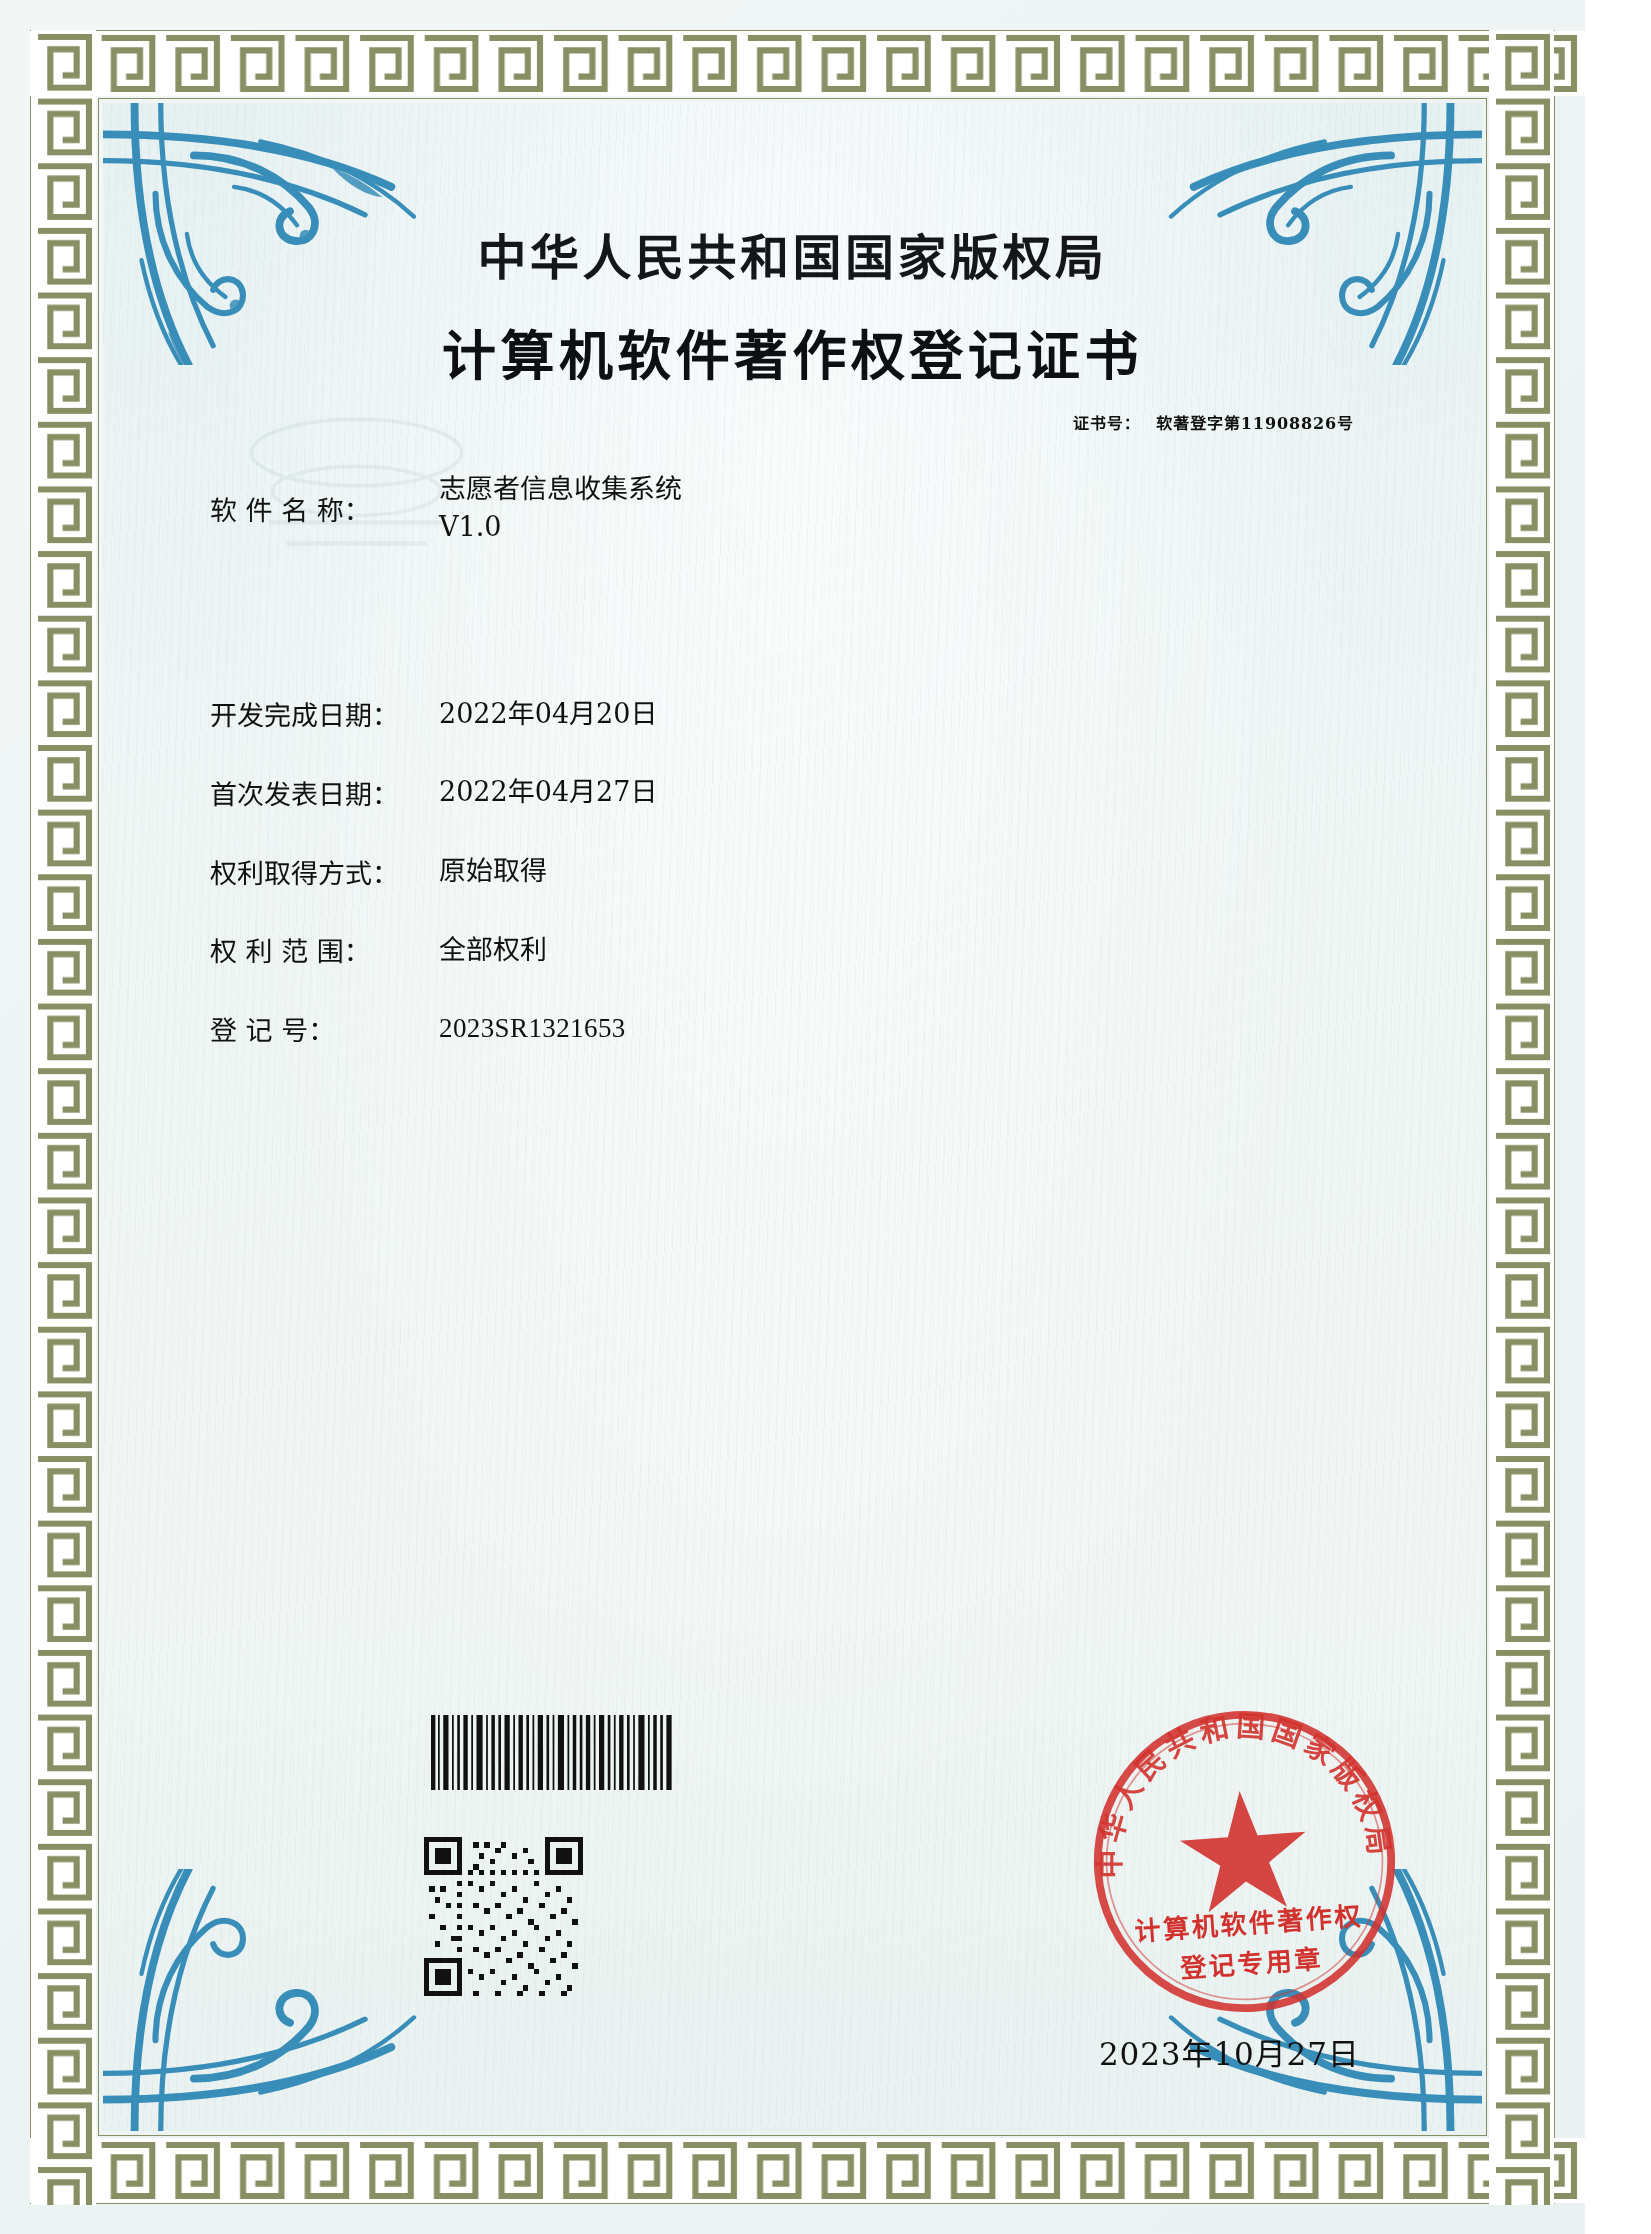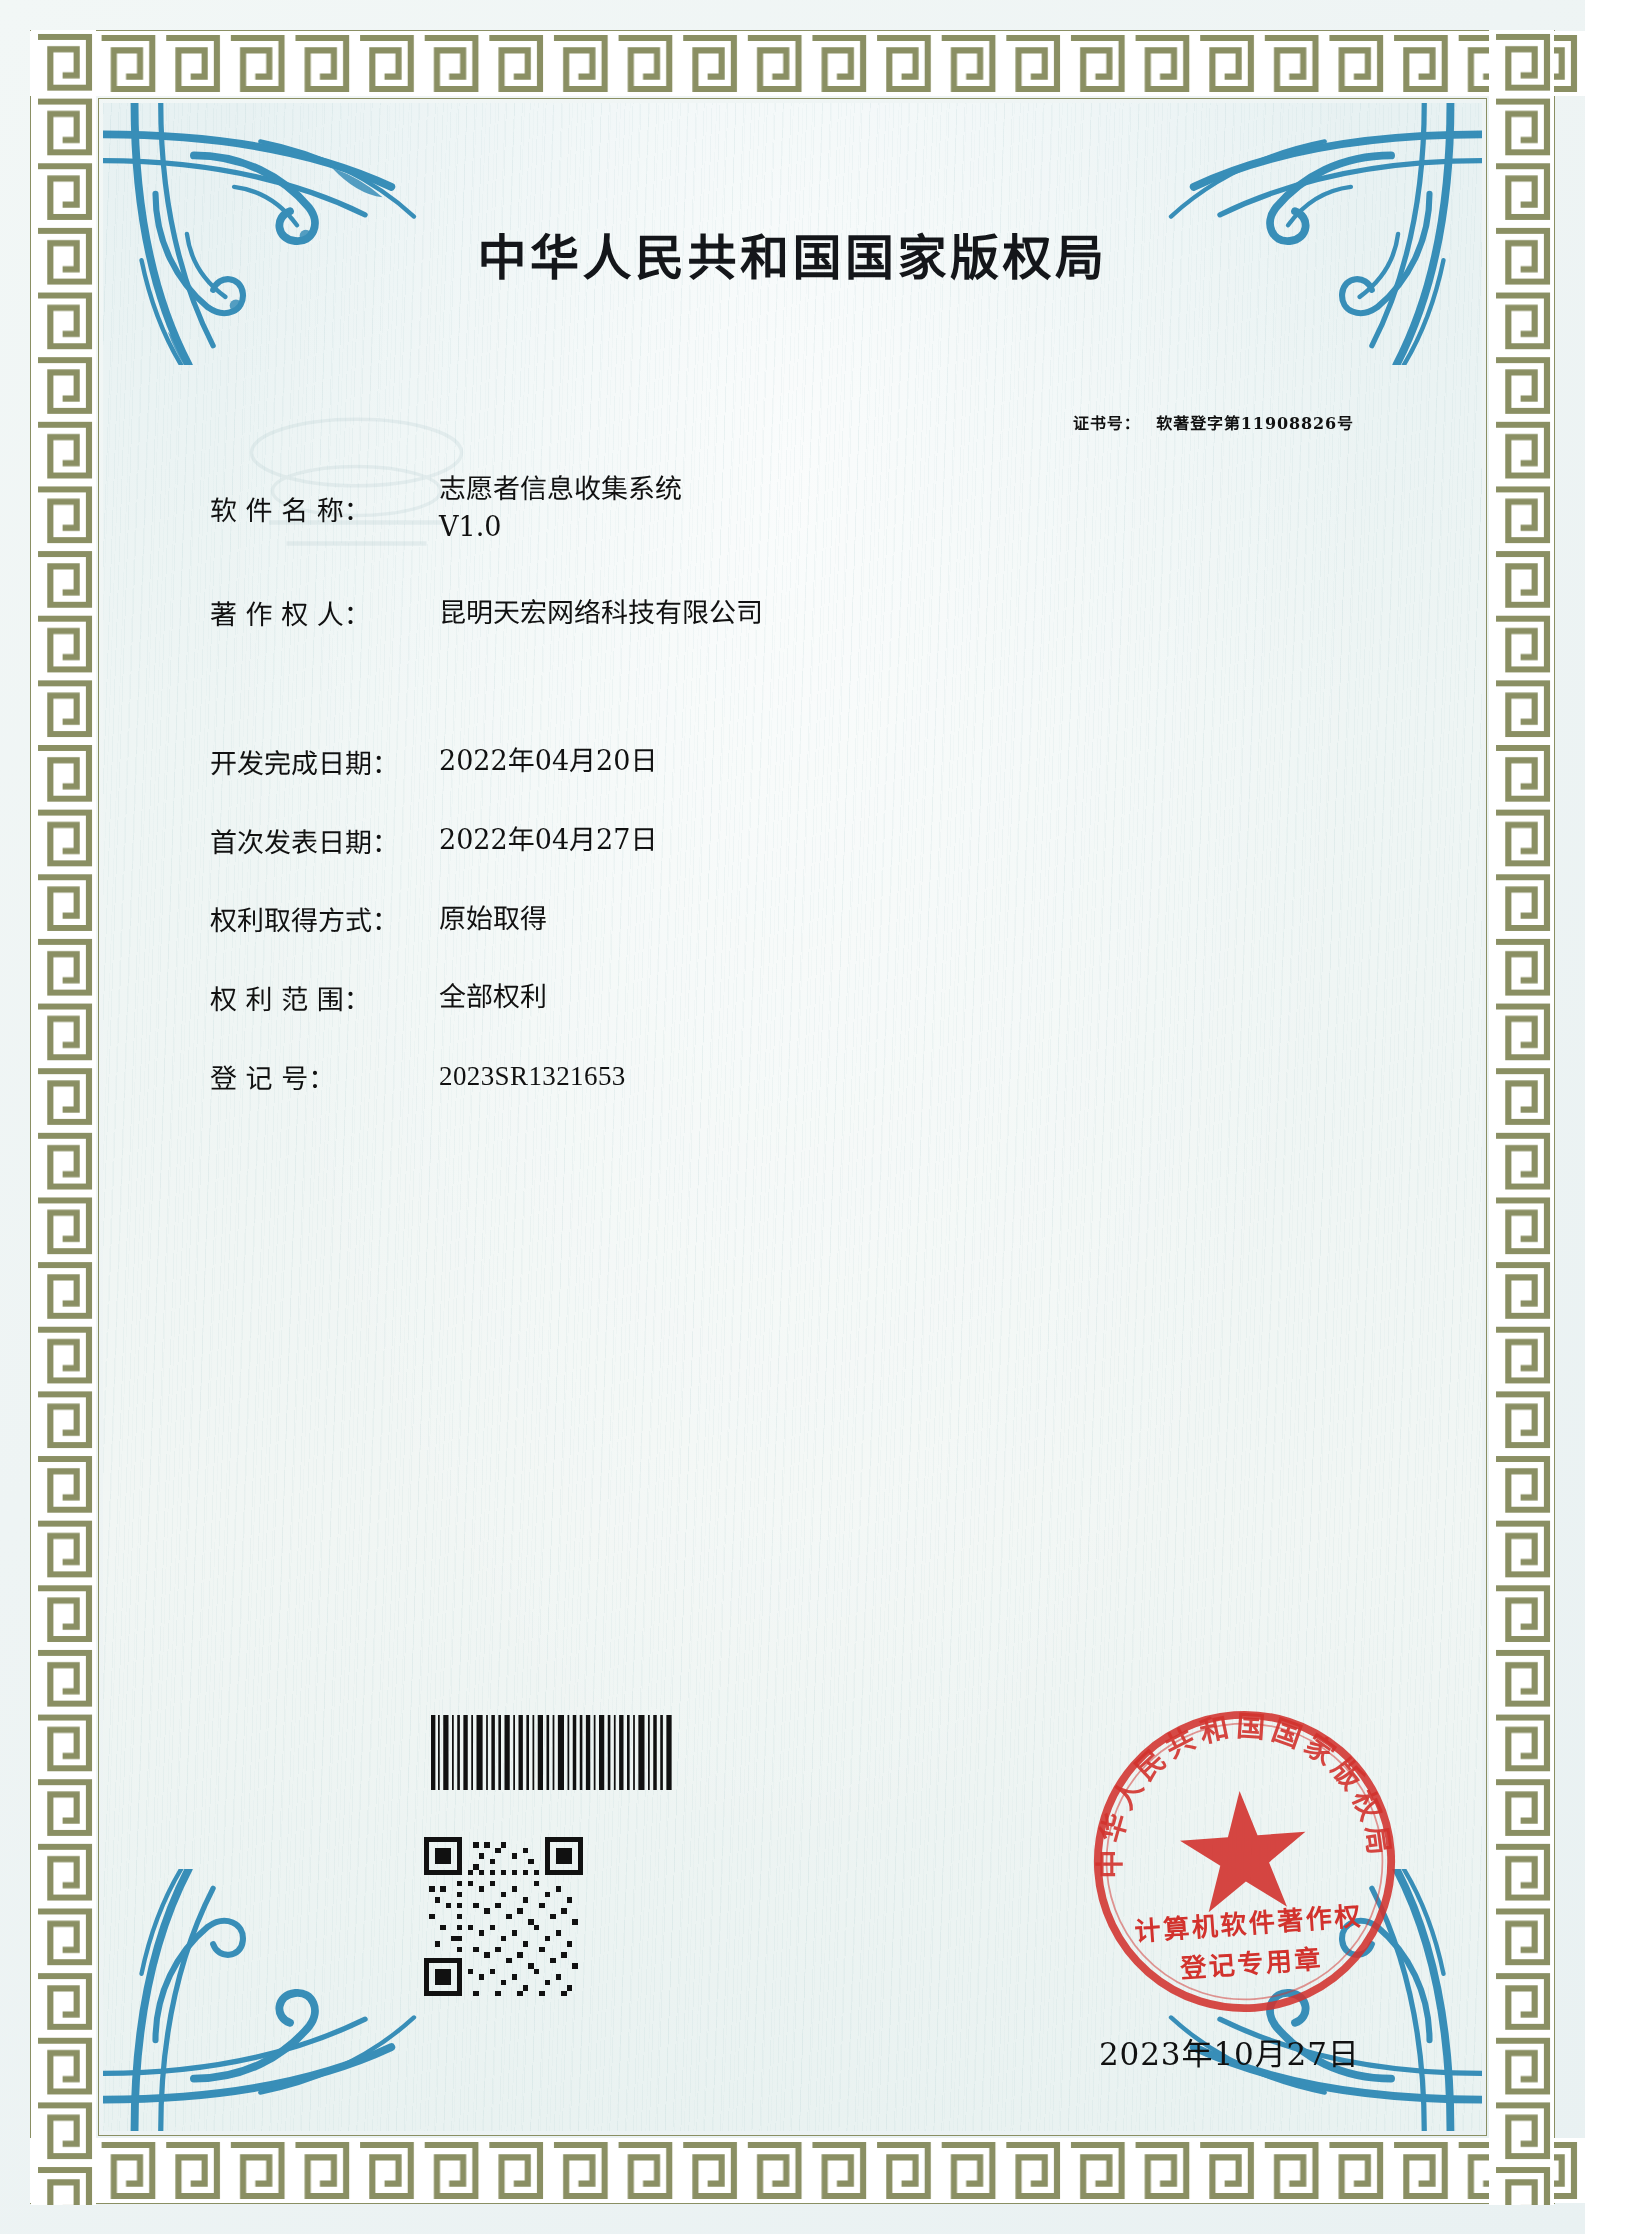--- a/index.html
+++ b/index.html
@@ -344,40 +344,37 @@
         <ellipse cx="140" cy="104" rx="96" ry="28" fill="none" stroke="#9ab8bd" stroke-width="4"></ellipse>
         <path d="M40 140 H240" stroke="#9ab8bd" stroke-width="5"></path>
         <path d="M60 164 H220" stroke="#9ab8bd" stroke-width="5"></path>
       </svg>
     </div>
 
     <div class="content">
 
       <div class="title-zone">
         <h1 class="org-title">中华人民共和国国家版权局</h1>
+        <h2 class="cert-title">计算机软件著作权登记证书</h2>
       </div>
 
       <div class="cert-no">
         <span class="label">证书号：</span><span>软著登字第11908826号</span>
       </div>
 
       <div class="fields">
 
         <div class="field-row">
           <div class="field-label">软 件 名 称：</div>
           <div class="field-value">志愿者信息收集系统
 V1.0</div>
         </div>
 
         <div class="gap-sm"></div>
 
-        <div class="field-row">
-          <div class="field-label">著 作 权 人：</div>
-          <div class="field-value">昆明天宏网络科技有限公司</div>
-        </div>
 
         <div class="gap-md"></div>
 
         <div class="field-row">
           <div class="field-label">开发完成日期：</div>
           <div class="field-value">2022年04月20日</div>
         </div>
 
         <div class="gap-row"></div>
 

